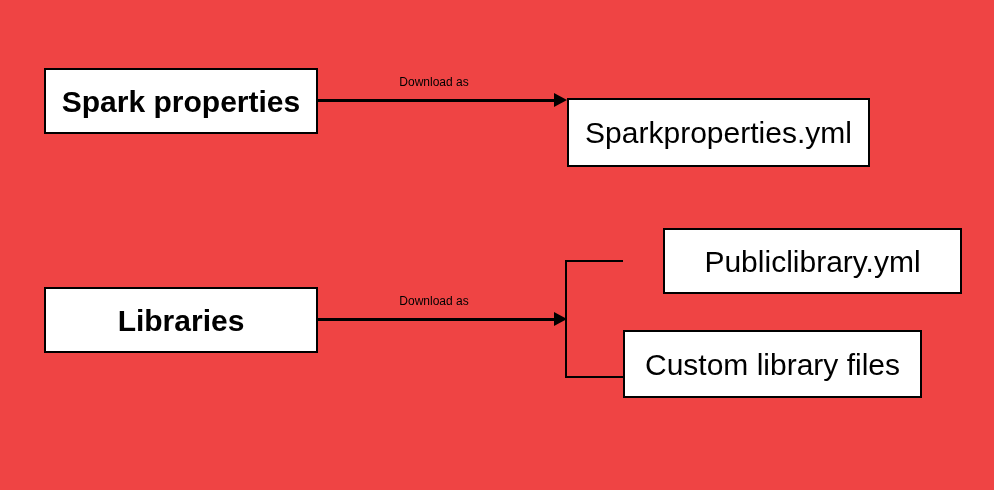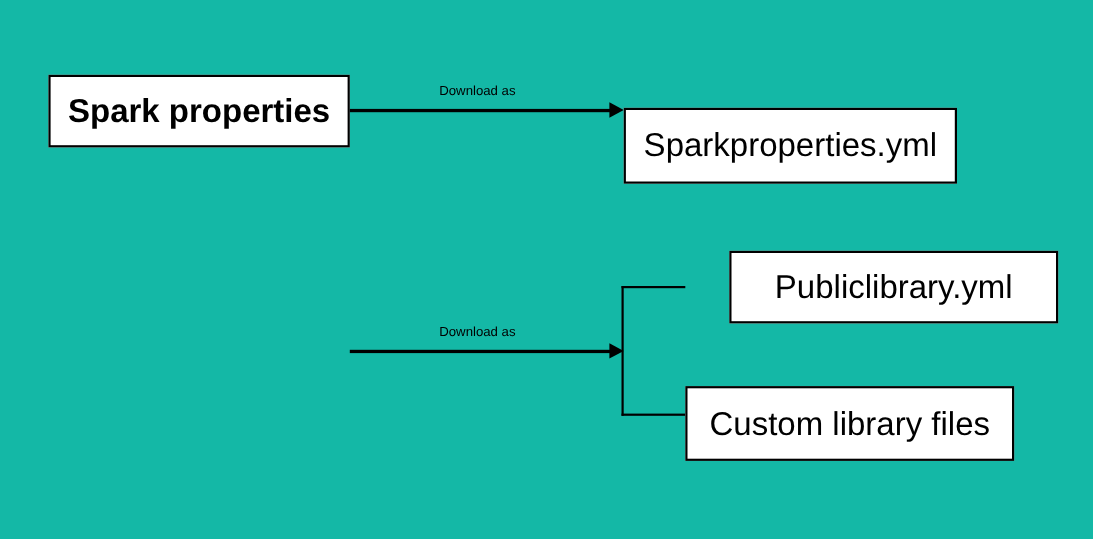--- a/index.html
+++ b/index.html
@@ -4,21 +4,21 @@
 <style>
   html, body {
     margin: 0;
     padding: 0;
     background: #ffffff;
   }
   .canvas {
     position: relative;
     width: 994px;
     height: 490px;
-    background: #14b8a6;
+    background: #ef4444;
     font-family: "Liberation Sans", "DejaVu Sans", sans-serif;
     color: #000000;
     overflow: hidden;
   }
   .node {
     position: absolute;
     box-sizing: border-box;
     border: 2px solid #000000;
     background: #ffffff;
     display: flex;
@@ -28,21 +28,21 @@
     line-height: 1.1;
     white-space: nowrap;
     text-align: center;
   }
   .node.bold { font-weight: bold; }
 
   .node-spark-properties   { left: 44px;  top: 68px;  width: 274px; height: 66px; }
   .node-sparkproperties-yml{ left: 567px; top: 67px;  width: 303px; height: 69px; margin-top: 31px; }
   .node-libraries          { left: 44px;  top: 287px; width: 274px; height: 66px; }
   .node-publiclibrary-yml  { left: 623px; top: 228px; width: 299px; height: 66px; margin-left: 40px; }
-  .node-custom-library-files{ left: 623px; top: 351px; width: 299px; height: 68px; }
+  .node-custom-library-files{ left: 623px; top: 330px; width: 299px; height: 68px; }
 
   .hline {
     position: absolute;
     background: #000000;
     height: 3px;
   }
   .arrow1-line { left: 318px; top: 99px;  width: 238px; }
   .arrow2-line { left: 318px; top: 318px; width: 238px; }
 
   .arrowhead {
@@ -87,20 +87,23 @@
 
   <div class="edge-label edge-label-1">Download as</div>
 
   <div class="hline arrow1-line"></div>
   <div class="arrowhead arrow1-head"></div>
 
   <div class="node node-sparkproperties-yml">
     <span>Sparkproperties.yml</span>
   </div>
 
+  <div class="node bold node-libraries">
+    <span>Libraries</span>
+  </div>
 
   <div class="edge-label edge-label-2">Download as</div>
 
   <div class="hline arrow2-line"></div>
   <div class="arrowhead arrow2-head"></div>
 
   <div class="connector branch-vertical"></div>
   <div class="connector branch-stub-top"></div>
   <div class="connector branch-stub-bottom"></div>
 

